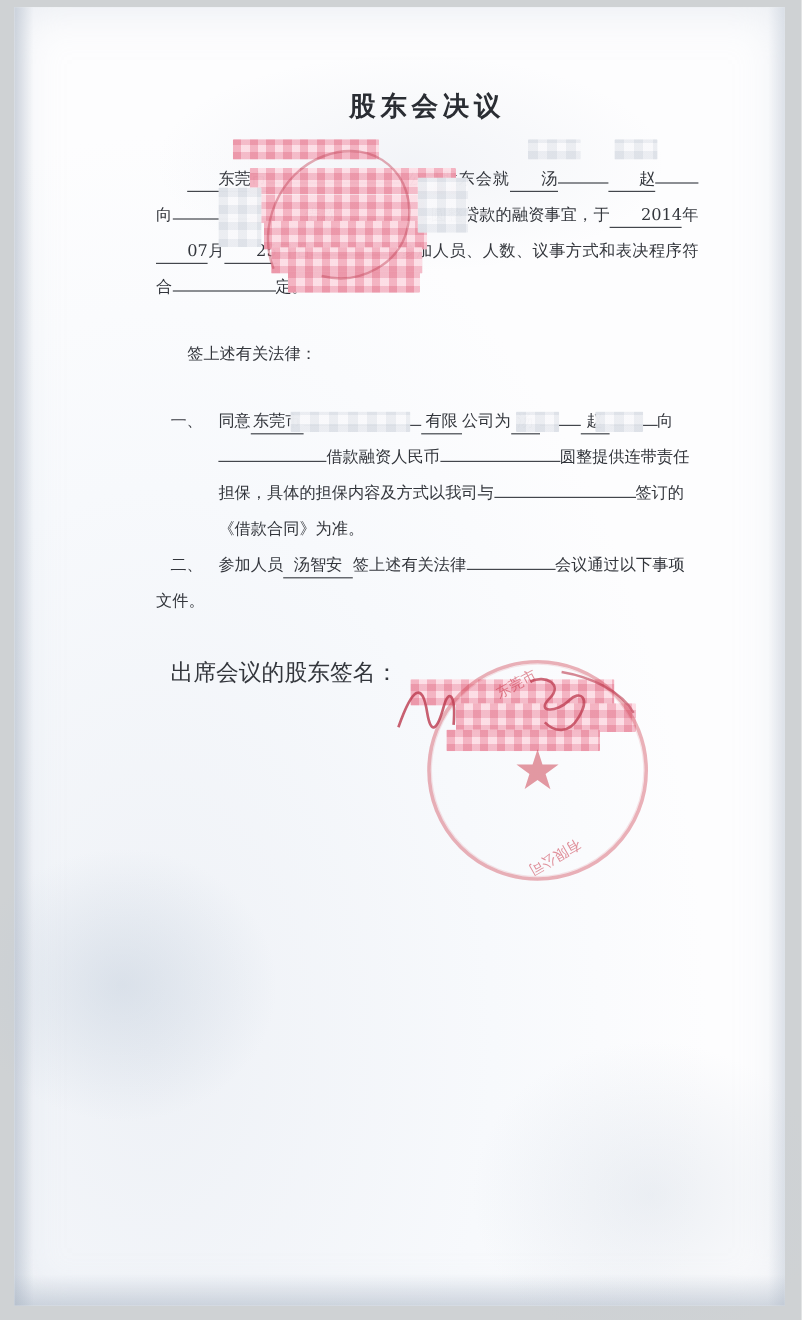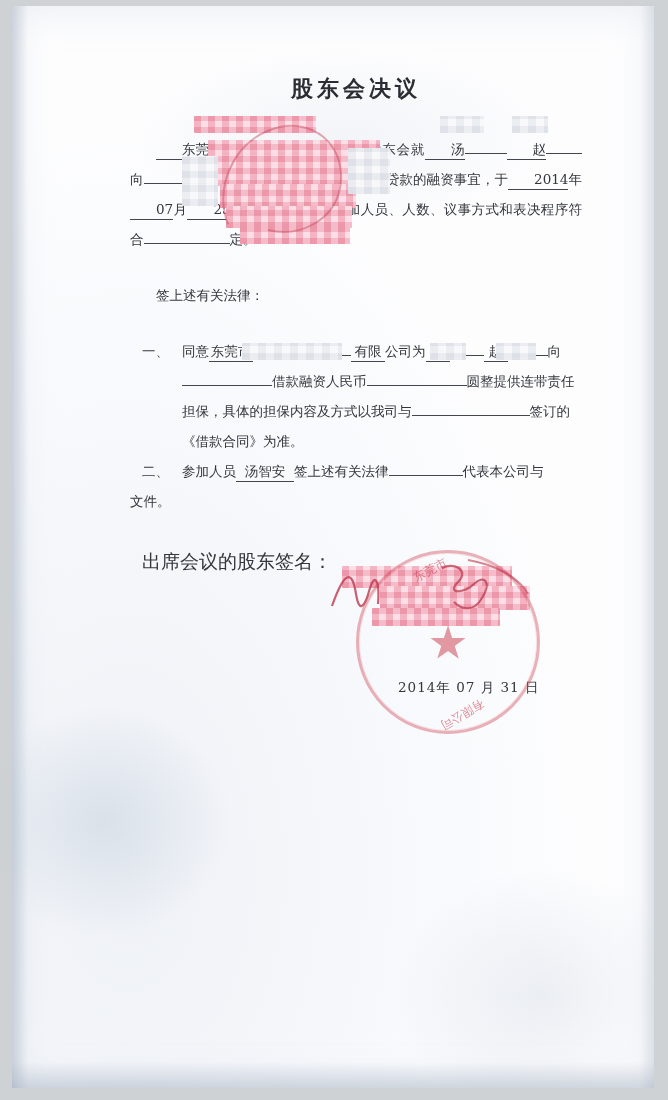--- a/index.html
+++ b/index.html
@@ -206,30 +206,27 @@
       <div class="list-row">
         <div class="list-num">一、</div>
         <div class="list-body">
           <span>同意</span><span class="u t" style="min-width:44px">东莞市</span><span class="u blank" style="min-width:98px"></span><span class="u t" style="min-width:34px">有限</span><span>公司为</span><span class="u t" style="min-width:24px">汤</span><span class="u blank" style="min-width:34px"></span><span class="u t" style="min-width:24px">赵</span><span class="u blank" style="min-width:40px"></span><span>向</span><span class="u blank" style="min-width:90px"></span><span>借款融资人民币</span><span class="u blank" style="min-width:100px"></span><span>圆整提供连带责任担保，具体的担保内容及方式以我司与</span><span class="u blank" style="min-width:118px"></span><span>签订的《借款合同》为准。</span>
         </div>
       </div>
 
       <div class="list-row">
         <div class="list-num">二、</div>
         <div class="list-body">
-          <span>参加人员</span><span class="u t" style="min-width:58px">汤智安</span><span>签上述有关法律</span><span class="u blank" style="min-width:74px"></span><span>代表本公司与</span>
+          <span>参加人员</span><span class="u t" style="min-width:58px">汤智安</span><span>签上述有关法律</span><span class="u blank" style="min-width:74px"></span><span>会议通过以下事项</span>
         </div>
       </div>
       <p class="para" style="margin-top:0">文件。</p>
 
       <div class="sign-line">出席会议的股东签名：</div>
 
-      <div class="date-line">
-        <span>2014</span><span>年</span>&nbsp;<span>07</span>&nbsp;<span>月</span>&nbsp;<span>31</span>&nbsp;<span>日</span>
-      </div>
     </div>
 
     <div class="redact" style="left:182px; top:110px; width:122px; height:17px;"></div>
     <div class="redact pale" style="left:428px; top:110px; width:44px; height:17px;"></div>
     <div class="redact pale" style="left:500px; top:110px; width:36px; height:17px;"></div>
 
     <div class="redact" style="left:196px; top:134px; width:172px; height:22px;"></div>
     <div class="redact" style="left:196px; top:156px; width:146px; height:24px;"></div>
     <div class="redact" style="left:208px; top:178px; width:136px; height:24px;"></div>
     <div class="redact" style="left:214px; top:200px; width:126px; height:22px;"></div>

